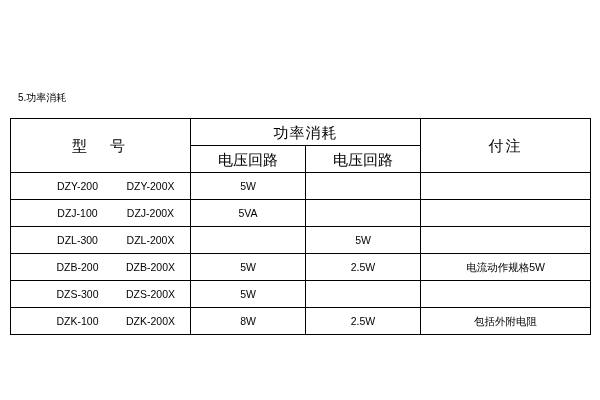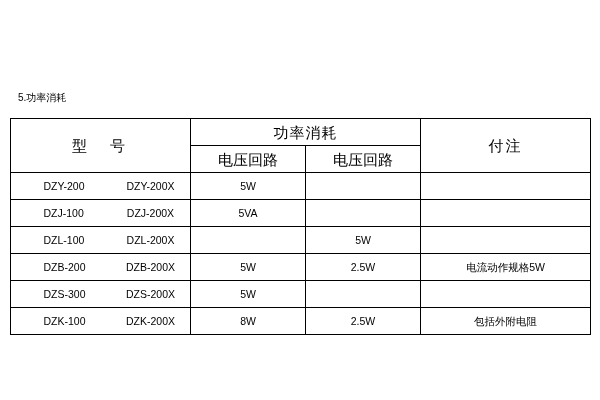--- a/index.html
+++ b/index.html
@@ -59,21 +59,21 @@
   .col-volt  { width: 115px; }
   .col-curr  { width: 115px; }
   .col-note  { width: 170px; }
 
   .model-cell {
     text-align: center;
   }
   .model-cell .m1 {
     display: inline-block;
     min-width: 68px;
-    text-align: left;
+    text-align: center;
     padding-left: 32px;
   }
   .model-cell .m2 {
     display: inline-block;
     min-width: 78px;
     text-align: center;
   }
   .hdr-model {
     letter-spacing: 4px;
   }
@@ -126,21 +126,21 @@
         <tr>
           <td class="model-cell">
             <span class="m1">DZJ-100</span><span class="m2">DZJ-200X</span>
           </td>
           <td>5VA</td>
           <td></td>
           <td></td>
         </tr>
         <tr>
           <td class="model-cell">
-            <span class="m1">DZL-100</span><span class="m2">DZL-200X</span>
+            <span class="m1">DZL-300</span><span class="m2">DZL-200X</span>
           </td>
           <td></td>
           <td>5W</td>
           <td></td>
         </tr>
         <tr>
           <td class="model-cell">
             <span class="m1">DZB-200</span><span class="m2">DZB-200X</span>
           </td>
           <td>5W</td>

